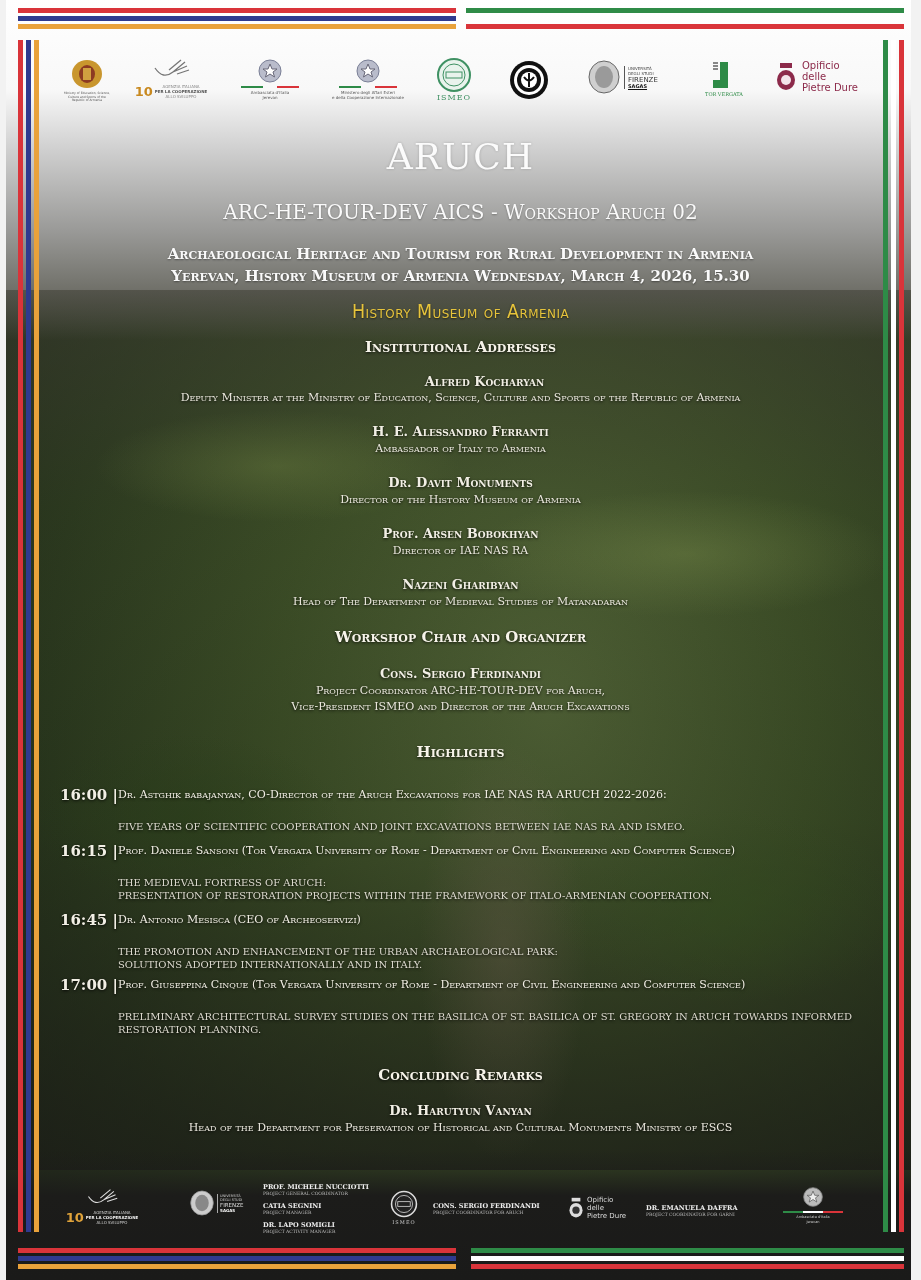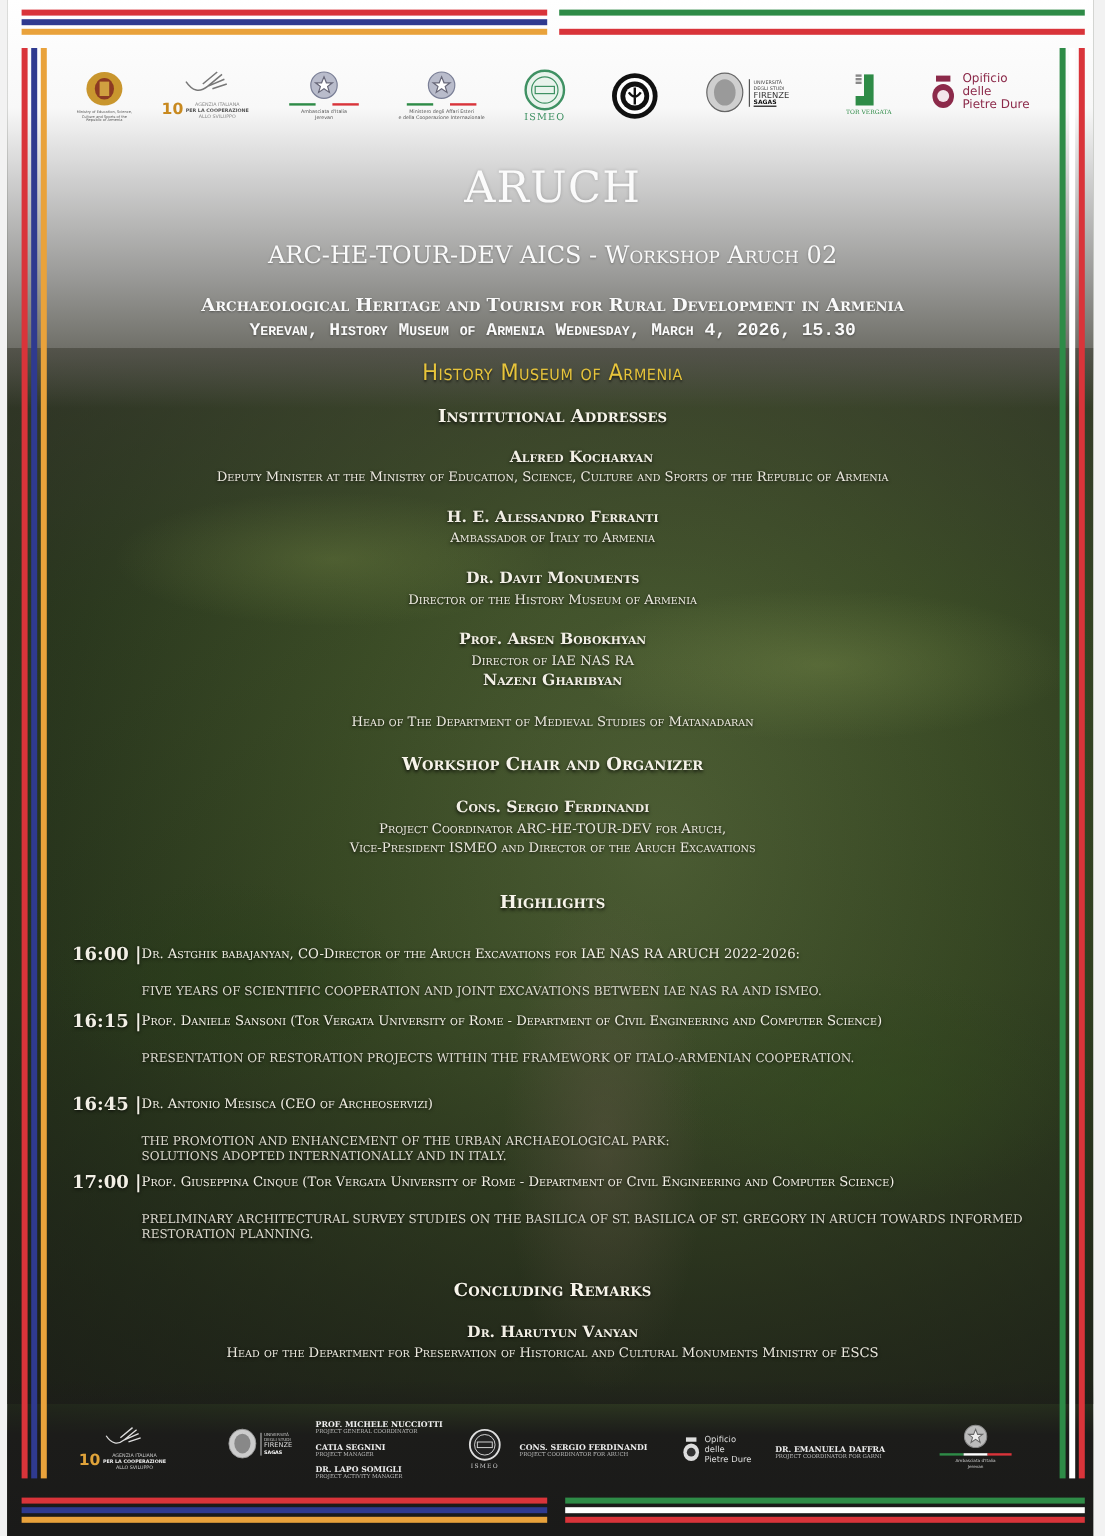--- a/index.html
+++ b/index.html
@@ -206,38 +206,38 @@
   <div style="display:flex; flex-direction:column;">
     <span style="font-family:'DejaVu Sans',sans-serif; font-size:10px; line-height:11px; color:#8c2a4a;">Opificio</span>
     <span style="font-family:'DejaVu Sans',sans-serif; font-size:10px; line-height:11px; color:#8c2a4a;">delle</span>
     <span style="font-family:'DejaVu Sans',sans-serif; font-size:10px; line-height:11px; color:#8c2a4a;">Pietre Dure</span>
   </div>
 </div>
 
 <div class="center t-title" style="top:136px;">ARUCH</div>
 <div class="center t-sub" style="top:200px;">ARC-HE-TOUR-DEV AICS - Workshop Aruch 02</div>
 <div class="center t-sub2" style="top:245px;">Archaeological Heritage and Tourism for Rural Development in Armenia</div>
-<div class="center t-sub2" style="top:267px;font-family:Liberation Mono, monospace;">Yerevan, History Museum of Armenia Wednesday, March 4, 2026, 15.30</div>
+<div class="center t-sub2" style="top:267px;">Yerevan, History Museum of Armenia Wednesday, March 4, 2026, 15.30</div>
 <div class="center t-gold" style="top:300px;">History Museum of Armenia</div>
 
 <div class="center t-section" style="top:338px;">Institutional Addresses</div>
 
 <div class="center t-name" style="top:374px;padding-left:48px;">Alfred Kocharyan</div>
 <div class="center t-role" style="top:390px;">Deputy Minister at the Ministry of Education, Science, Culture and Sports of the Republic of Armenia</div>
 
 <div class="center t-name" style="top:424px;">H. E. Alessandro Ferranti</div>
 <div class="center t-role" style="top:441px;">Ambassador of Italy to Armenia</div>
 
 <div class="center t-name" style="top:475px;">Dr. Davit Monuments</div>
 <div class="center t-role" style="top:492px;">Director of the History Museum of Armenia</div>
 
 <div class="center t-name" style="top:526px;">Prof. Arsen Bobokhyan</div>
 <div class="center t-role" style="top:543px;">Director of IAE NAS RA</div>
 
-<div class="center t-name" style="top:560px;">Nazeni Gharibyan</div>
+<div class="center t-name" style="top:577px;">Nazeni Gharibyan</div>
 <div class="center t-role" style="top:594px;">Head of The Department of Medieval Studies of Matanadaran</div>
 
 <div class="center t-section" style="top:628px;">Workshop Chair and Organizer</div>
 <div class="center t-name" style="top:666px;">Cons. Sergio Ferdinandi</div>
 <div class="center t-role" style="top:683px;">Project Coordinator ARC-HE-TOUR-DEV for Aruch,</div>
 <div class="center t-role" style="top:699px;">Vice-President ISMEO and Director of the Aruch Excavations</div>
 
 <div class="center t-section" style="top:743px;">Highlights</div>
 
 <div class="hl" style="top:786px;">
@@ -245,20 +245,21 @@
   <span class="speaker">Dr. Astghik babajanyan, CO-Director of the Aruch Excavations for IAE NAS RA ARUCH 2022-2026:</span>
   <div class="desc">
     <div>five years of scientific cooperation and joint excavations between IAE NAS RA and ismeo.</div>
   </div>
 </div>
 
 <div class="hl" style="top:842px;">
   <span class="time">16:15 |</span>
   <span class="speaker">Prof. Daniele Sansoni (Tor Vergata University of Rome - Department of Civil Engineering and Computer Science)</span>
   <div class="desc">
+    <div>the medieval fortress of aruch:</div>
     <div>presentation of restoration projects within the framework of italo-armenian cooperation.</div>
   </div>
 </div>
 
 <div class="hl" style="top:911px;">
   <span class="time">16:45 |</span>
   <span class="speaker">Dr. Antonio Mesisca (CEO of Archeoservizi)</span>
   <div class="desc">
     <div>the promotion and enhancement of the urban archaeological park:</div>
     <div>solutions adopted internationally and in italy.</div>

